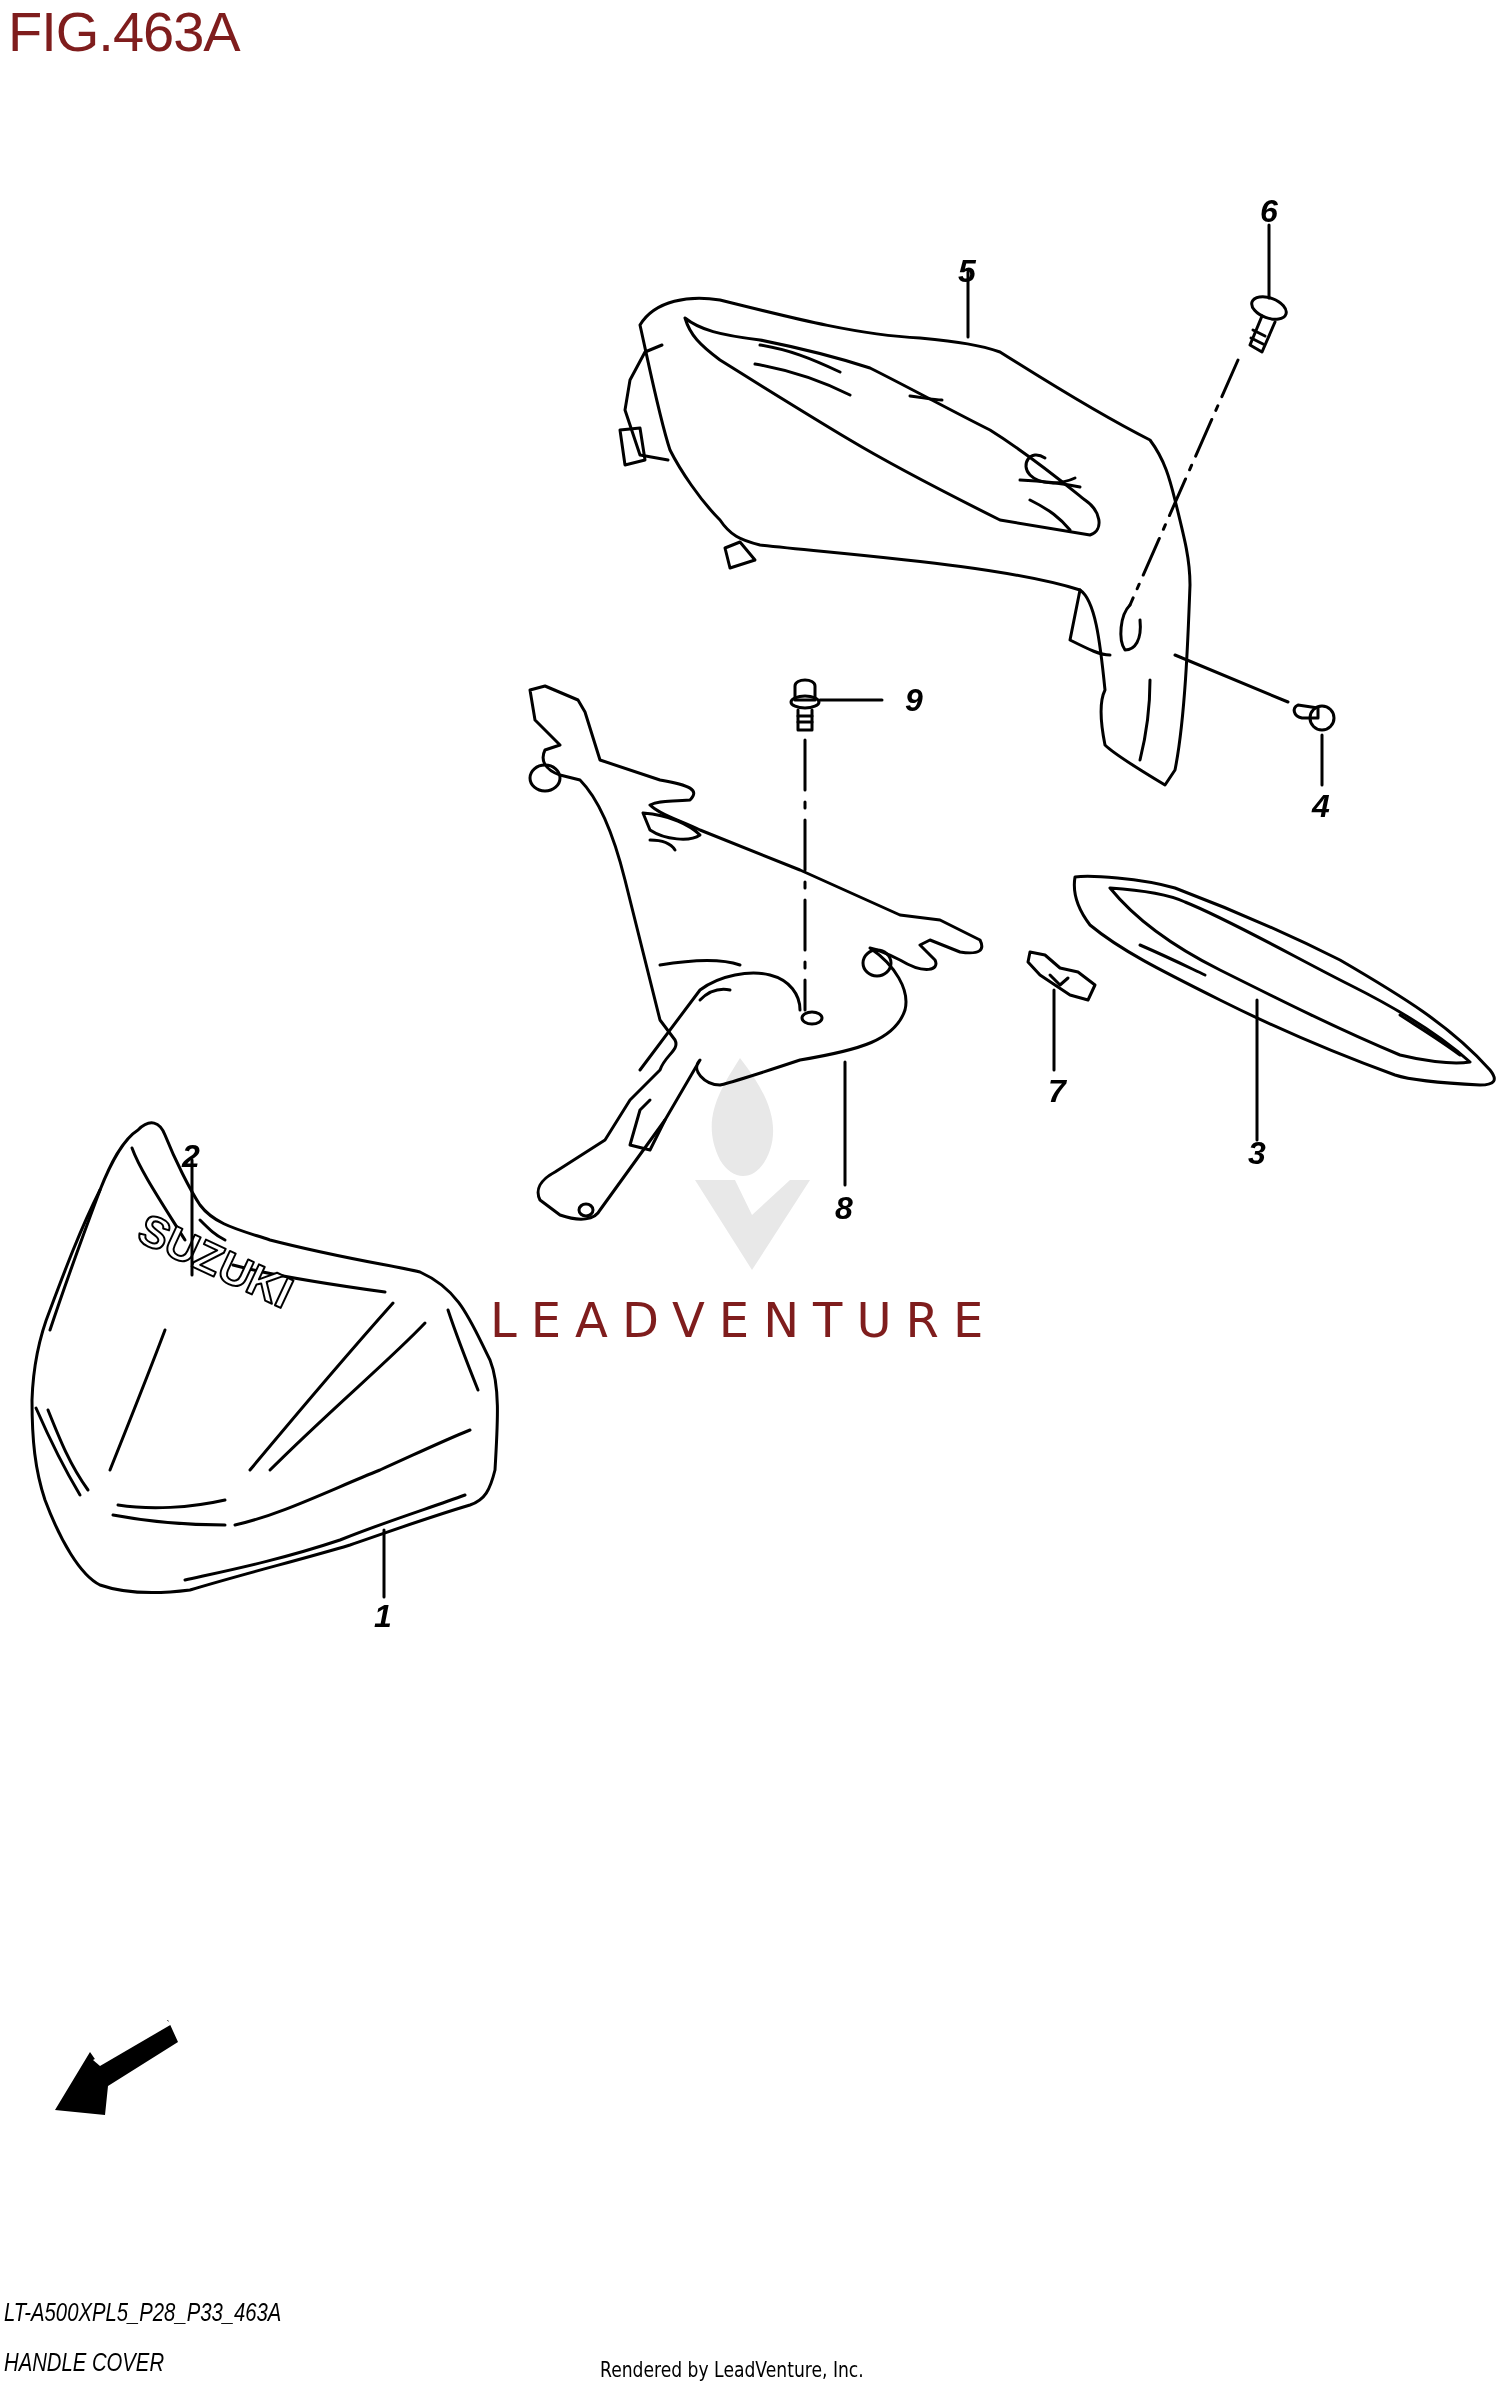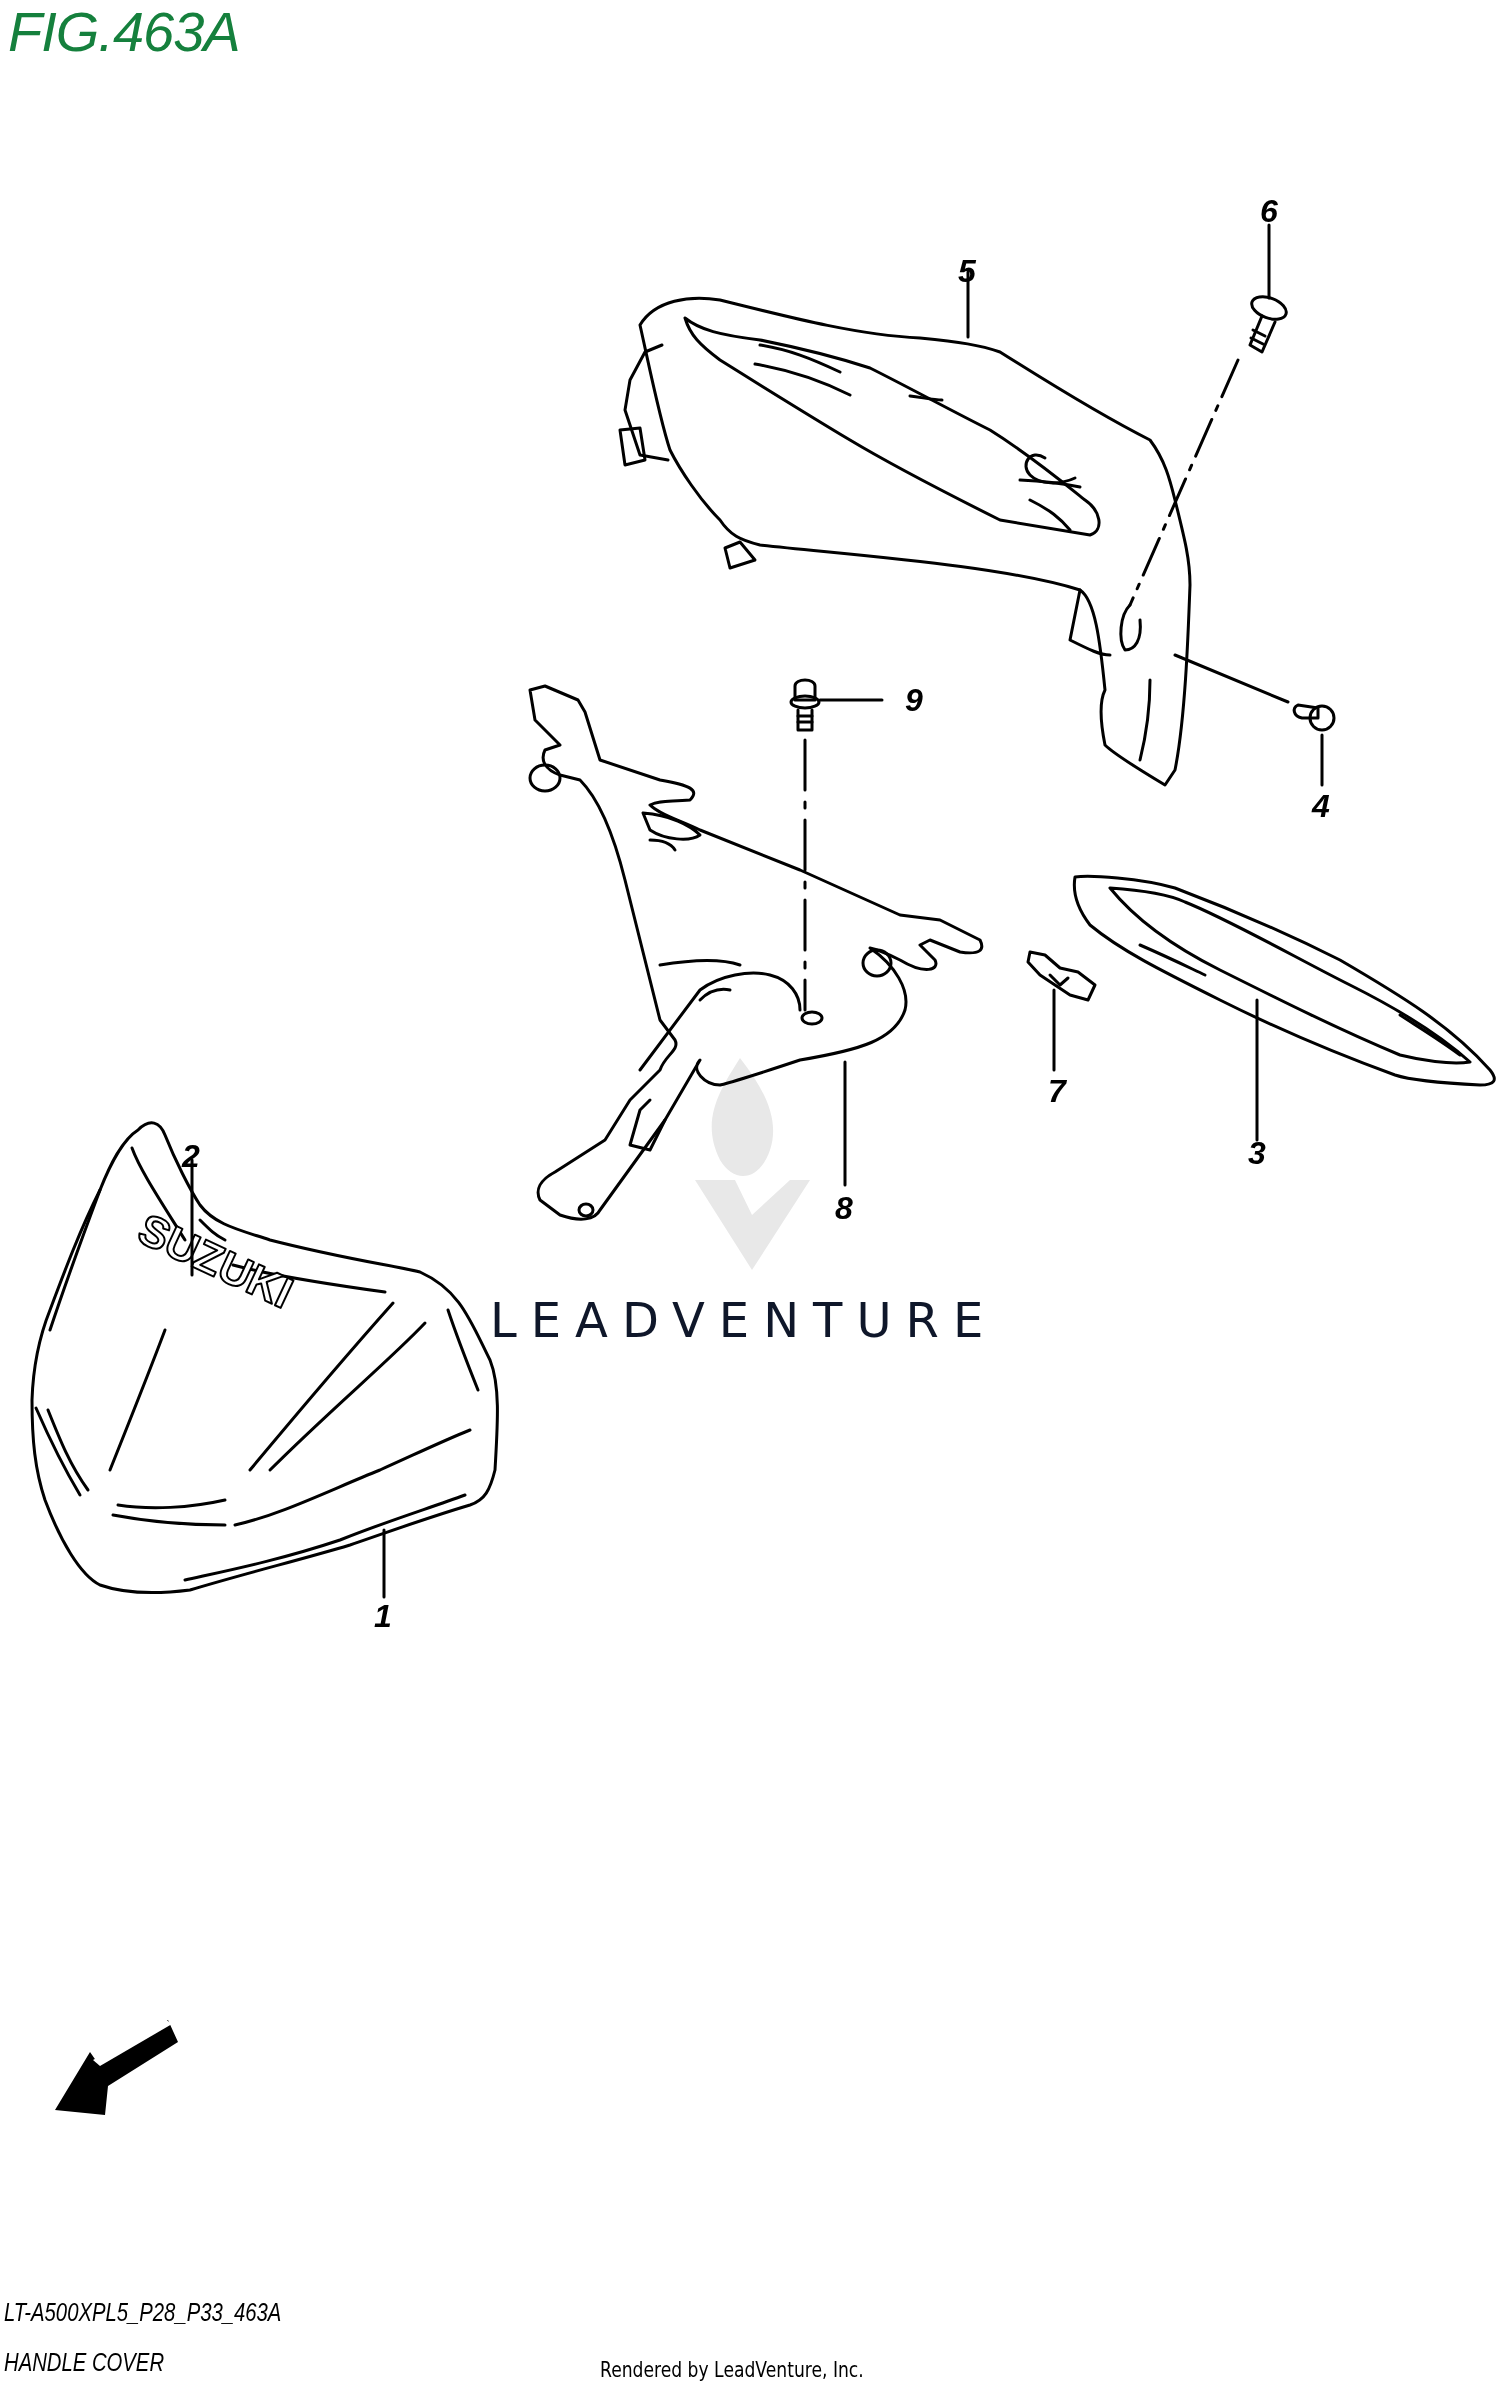--- a/index.html
+++ b/index.html
@@ -1,31 +1,31 @@
 <!DOCTYPE html>
 <html><head>
 <meta charset="utf-8">
 <style>
   html, body { margin: 0; padding: 0; background: #ffffff; }
   body { width: 1500px; height: 2391px; position: relative; overflow: hidden; font-family: "Liberation Sans", sans-serif; }
   .fig-title {
     position: absolute; left: 8px; top: 0px;
     font-family: "Liberation Sans", sans-serif;
-    font-style: italic; font-size: 56px; line-height: 64px; color: #15803d;
+    font-size: 56px; line-height: 64px; color: #7f1d1d;
     letter-spacing: -1px;
   }
   .diagram { position: absolute; left: 0; top: 0; width: 1500px; height: 2391px; }
   .callout {
     position: absolute; font-family: "Liberation Sans", sans-serif;
     font-style: italic; font-weight: bold; font-size: 32px; color: #000; line-height: 32px;
   }
   .watermark-text {
     position: absolute; left: 490px; top: 1292px;
     font-family: "DejaVu Sans", sans-serif; font-size: 48px; letter-spacing: 14px;
-    color: #0f172a; white-space: nowrap;
+    color: #7f1d1d; white-space: nowrap;
   }
   .footer-code {
     position: absolute; left: 4px; top: 2297px;
     font-family: "Liberation Sans Narrow", "Liberation Sans", sans-serif;
     font-style: italic; font-size: 26px; color: #000; transform: scaleX(0.78); transform-origin: left top;
     white-space: nowrap;
   }
   .footer-name {
     position: absolute; left: 4px; top: 2347px;
     font-family: "Liberation Sans", sans-serif;

